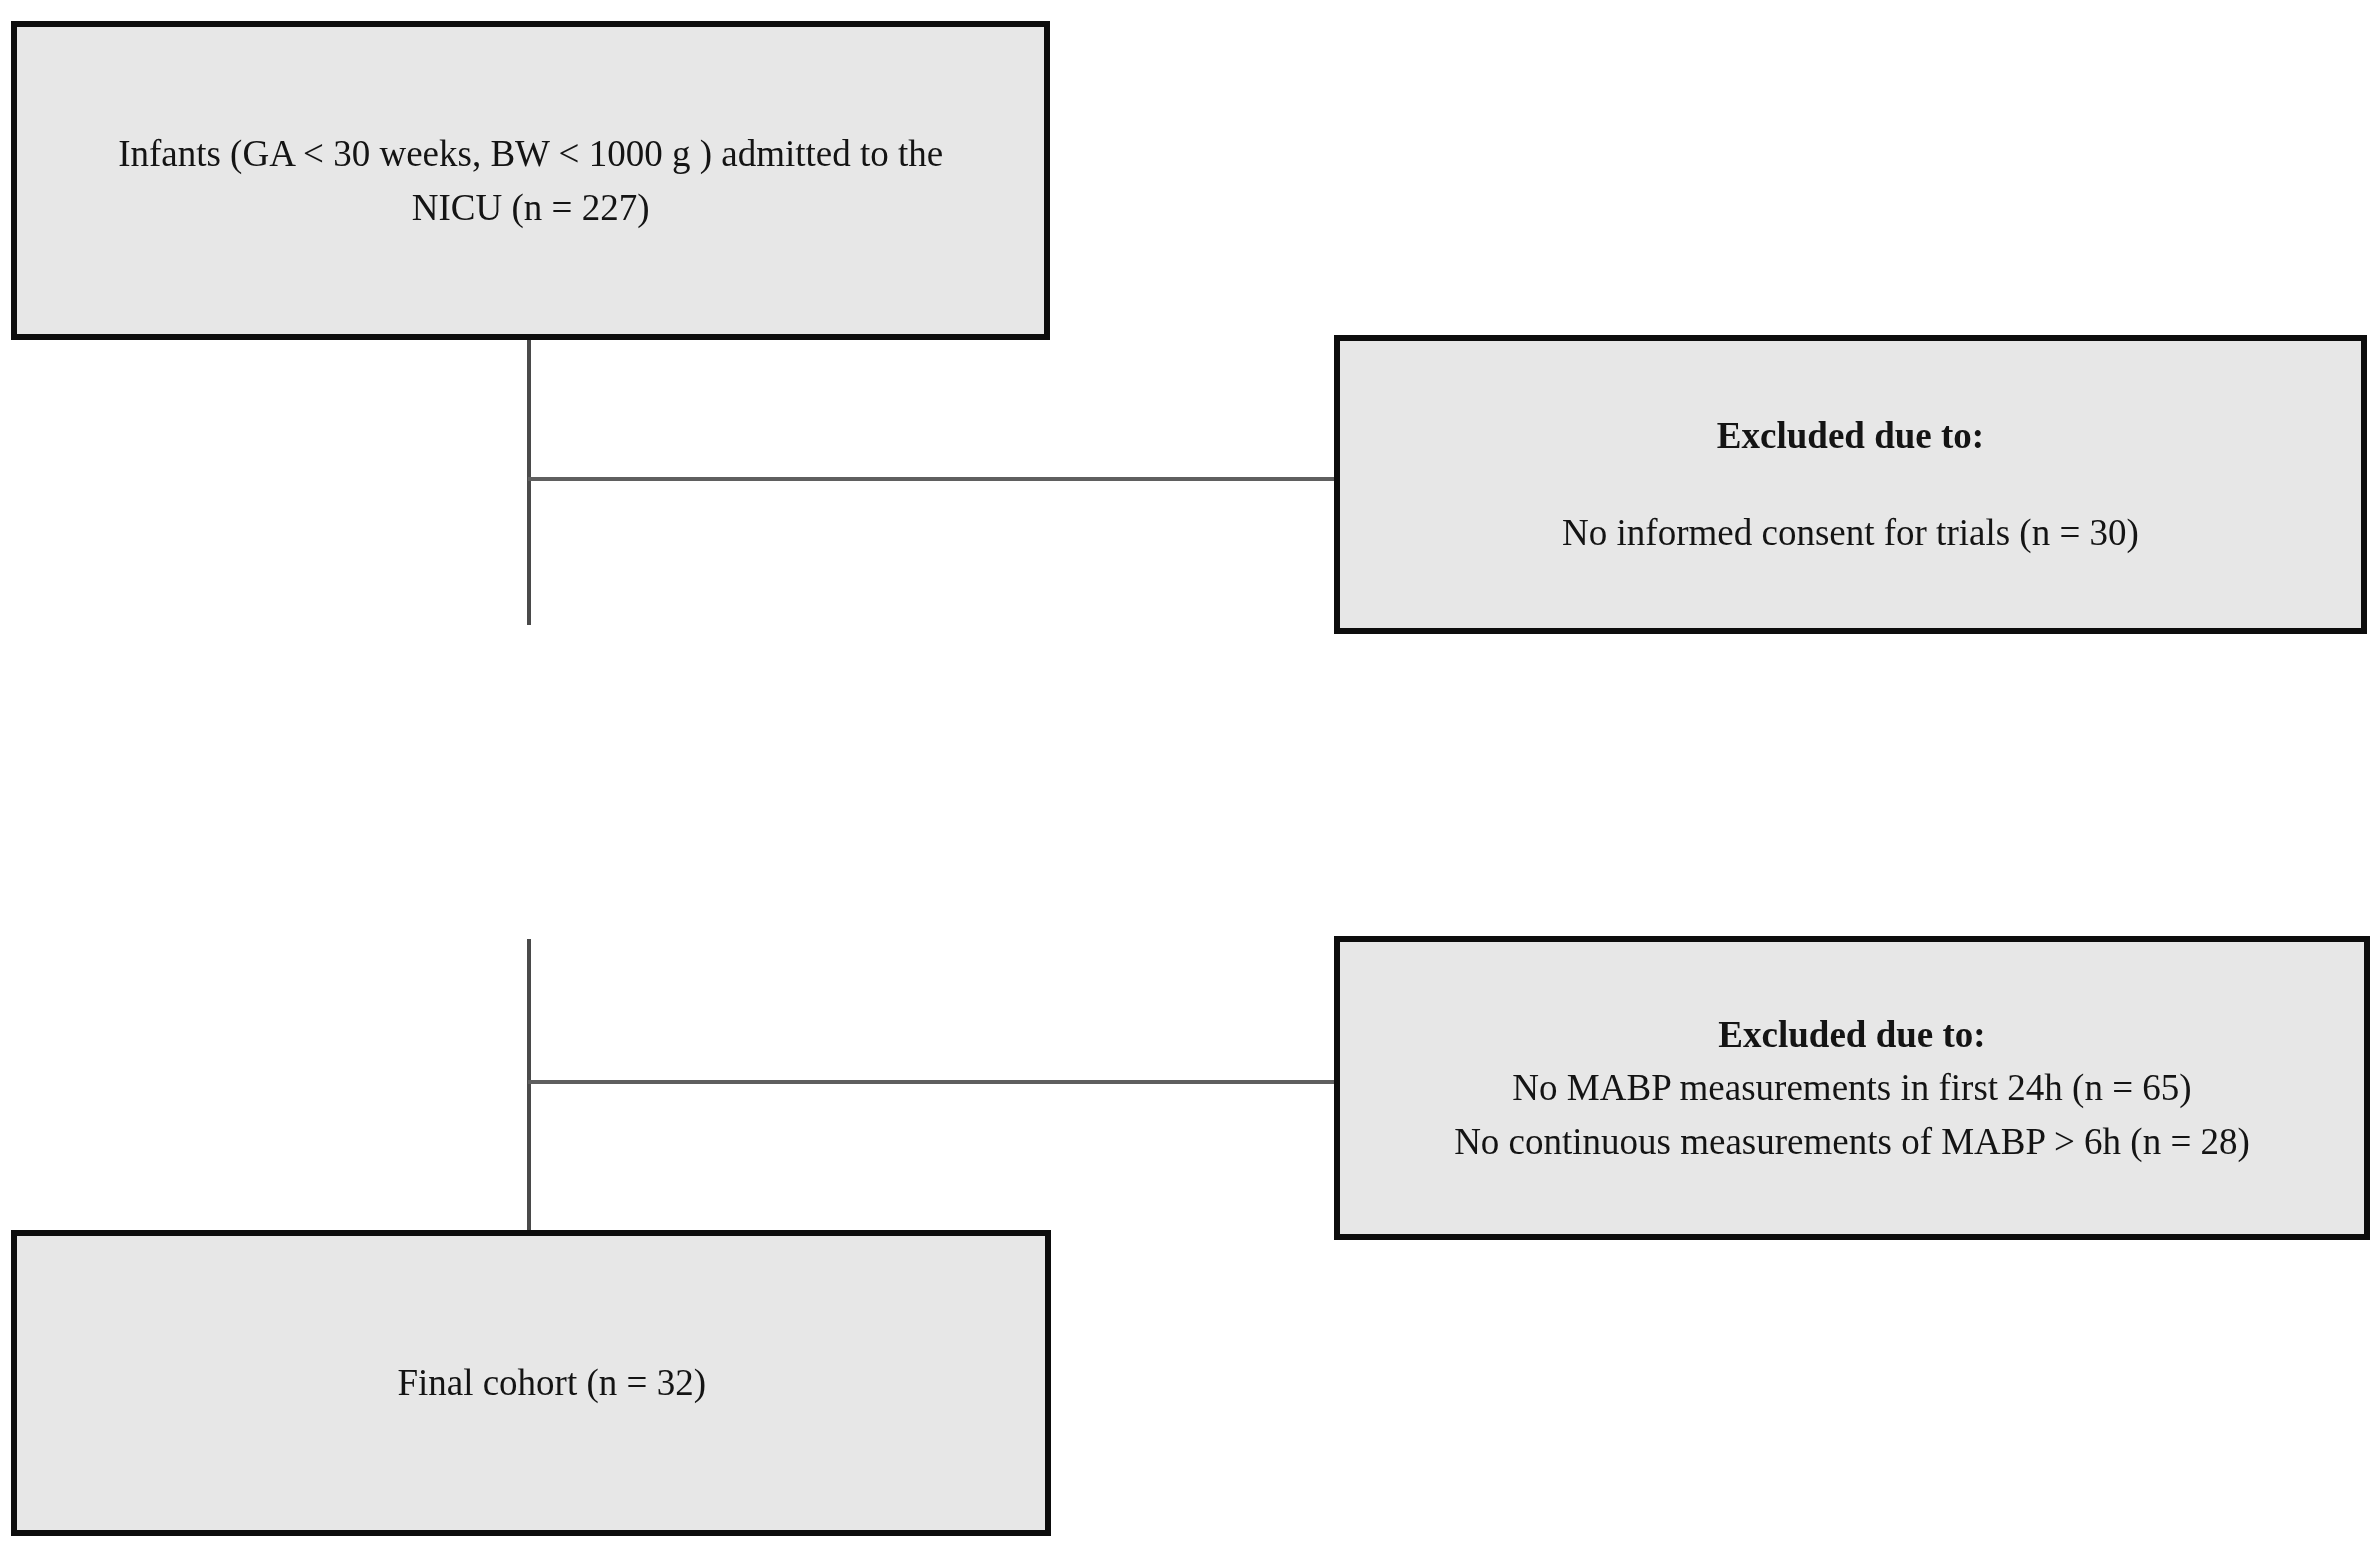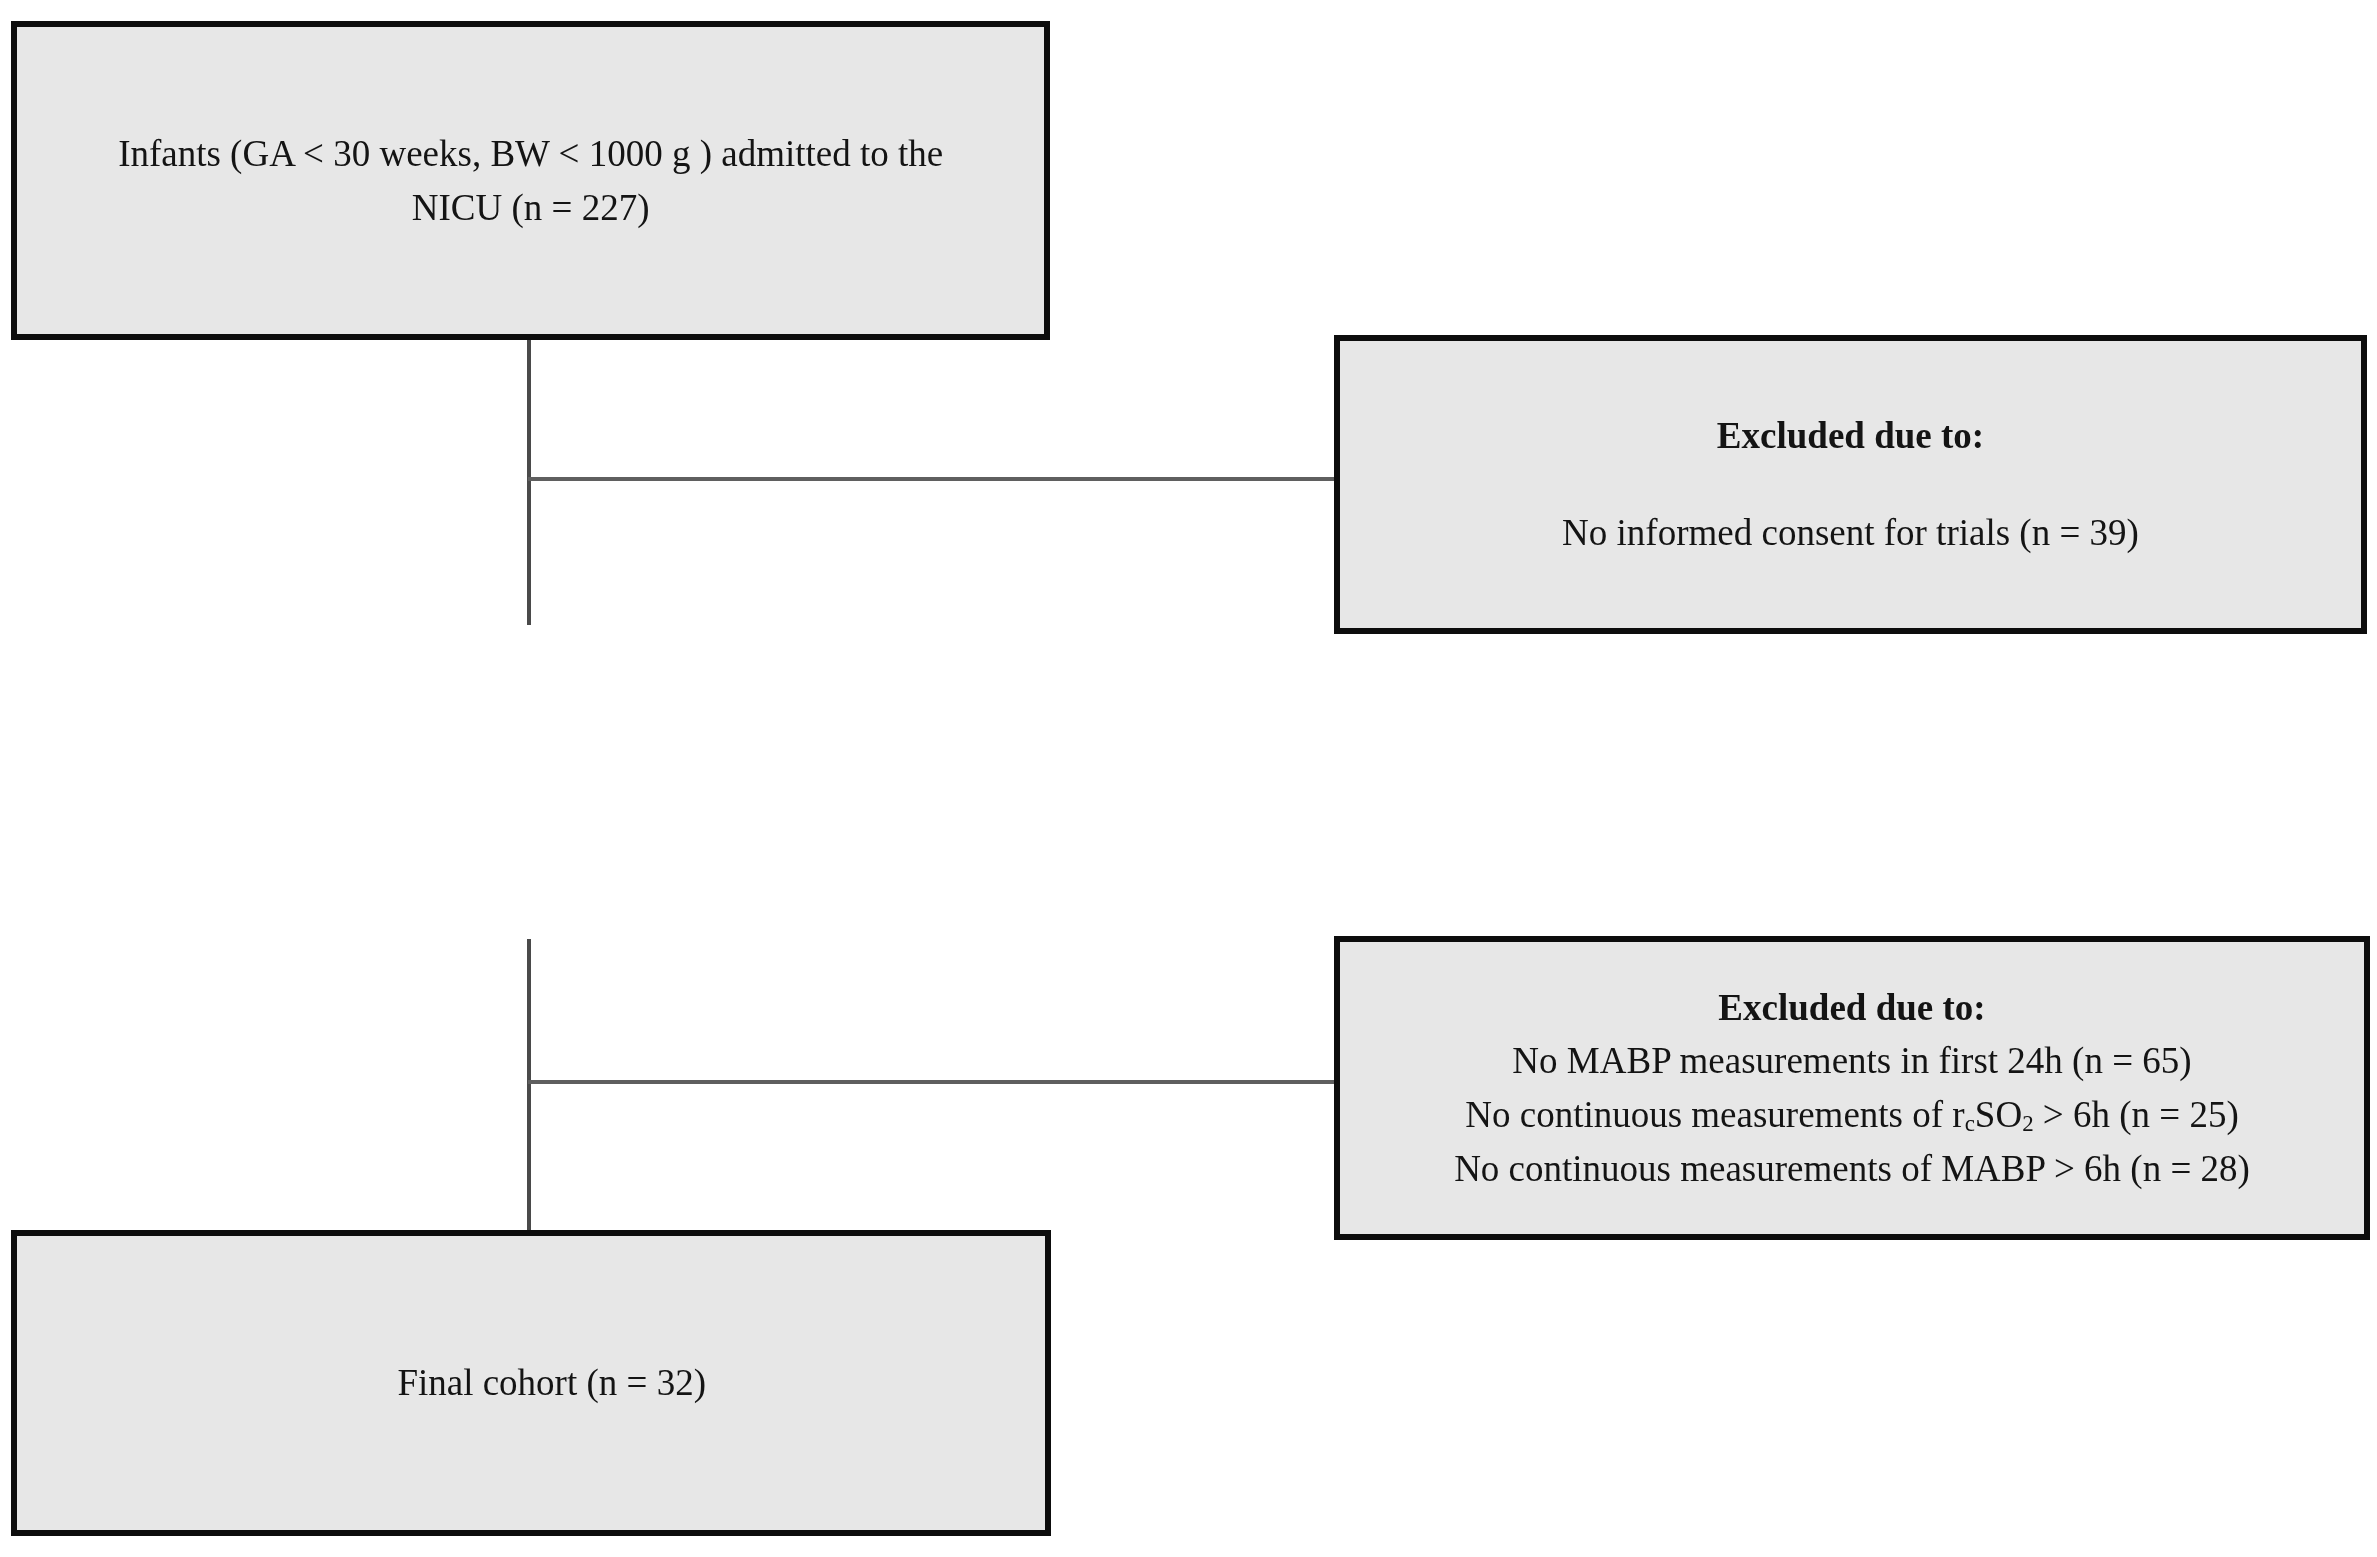--- a/index.html
+++ b/index.html
@@ -61,28 +61,27 @@
   <div id="conn-v2" class="conn v-line"></div>
   <div id="conn-h2" class="conn h-line"></div>
 
   <div id="box-admitted" class="fbox">
     <div class="line">Infants (GA &lt; 30 weeks, BW &lt; 1000 g ) admitted to the</div>
     <div class="line">NICU (n = 227)</div>
   </div>
 
   <div id="box-excluded1" class="fbox">
     <div class="line heading gap-after">Excluded due to:</div>
-    <div class="line">No informed consent for trials (n = 39)</div>
+    <div class="line">No informed consent for trials (n = 30)</div>
   </div>
 
 
   <div id="box-excluded2" class="fbox">
     <div class="line heading">Excluded due to:</div>
     <div class="line">No MABP measurements in first 24h (n = 65)</div>
-    <div class="line"><span>No continuous measurements of r</span><sub class="subchar">c</sub><span>SO</span><sub class="subchar">2</sub><span> &gt; 6h (n = 25)</span></div>
     <div class="line">No continuous measurements of MABP &gt; 6h (n = 28)</div>
   </div>
 
   <div id="box-final" class="fbox">
     <div class="line">Final cohort (n = 32)</div>
   </div>
 
 </div>
 
 

